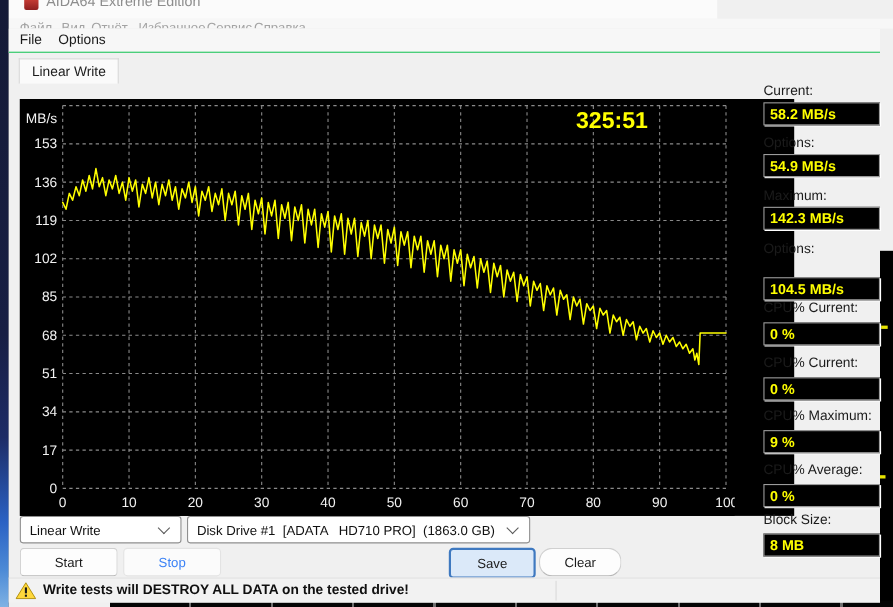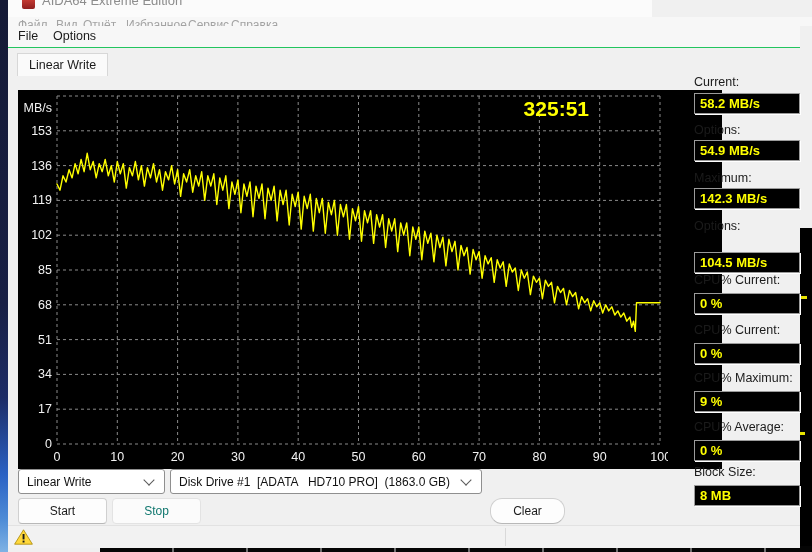--- a/index.html
+++ b/index.html
@@ -56,21 +56,21 @@
   #combo-drive{left:162px;width:310px;}
   .combo-text{padding-left:8px;white-space:pre;overflow:hidden;flex:1;}
   .chevron{width:7px;height:7px;border-right:1.5px solid #5a5a5a;border-bottom:1.5px solid #5a5a5a;
     transform:rotate(45deg);margin:-4px 11px 0 0;flex:none;}
 
   
   .btn{position:absolute;top:472px;height:24px;border-radius:4px;background:#fdfdfd;
     border:1px solid #d0d0d0;border-bottom-color:#b8b8b8;font-size:12px;color:#1b1b1b;
     display:flex;align-items:center;justify-content:center;}
   #btn-start{left:10px;width:87px;}
-  #btn-stop{left:104px;width:87px;color:#0f766e;border-color:#e3e3e3;background:#fbfbfb;}
+  #btn-stop{left:104px;width:87px;color:#3b82f6;border-color:#e3e3e3;background:#fbfbfb;}
   #btn-save{left:400px;width:75px;background:#dbe9f9;border:2px solid #3f79c0;}
   #btn-clear{left:482px;width:73px;border-radius:12px;}
 
   
   #status-bar{left:0;top:499px;width:792px;height:22px;background:#f2f2f2;border-top:1px solid #e2e2e2;}
   #status-warning-icon{position:absolute;left:6px;top:3px;}
   #status-text{position:absolute;left:31px;top:3px;font-size:12.5px;font-weight:bold;color:#101010;white-space:nowrap;}
   #status-divider{position:absolute;left:497px;top:2px;width:1px;height:18px;background:#d9d9d9;}
 </style>
 </head>
@@ -204,23 +204,25 @@
     <span class="combo-text">Linear Write</span>
     <span class="chevron"></span>
   </div>
   <div class="combo" id="combo-drive">
     <span class="combo-text">Disk Drive #1  [ADATA   HD710 PRO]  (1863.0 GB)</span>
     <span class="chevron"></span>
   </div>
 
   <div class="btn" id="btn-start">Start</div>
   <div class="btn" id="btn-stop" aria-disabled="true">Stop</div>
+  <div class="btn" id="btn-save">Save</div>
   <div class="btn" id="btn-clear">Clear</div>
 
   <div class="abs" id="status-bar">
     <svg id="status-warning-icon" width="19" height="16" viewBox="0 0 19 16">
       <polygon points="9.5,0.8 18.4,15.2 0.6,15.2" fill="#ffd83b" stroke="#a88600" stroke-width="0.8"></polygon>
       <rect x="8.6" y="5" width="1.9" height="5.4" fill="#1a1a1a"></rect>
       <rect x="8.6" y="11.6" width="1.9" height="1.9" fill="#1a1a1a"></rect>
     </svg>
+    <span id="status-text">Write tests will DESTROY ALL DATA on the tested drive!</span>
     <span id="status-divider"></span>
   </div>
 </div>
 
 </body></html>

